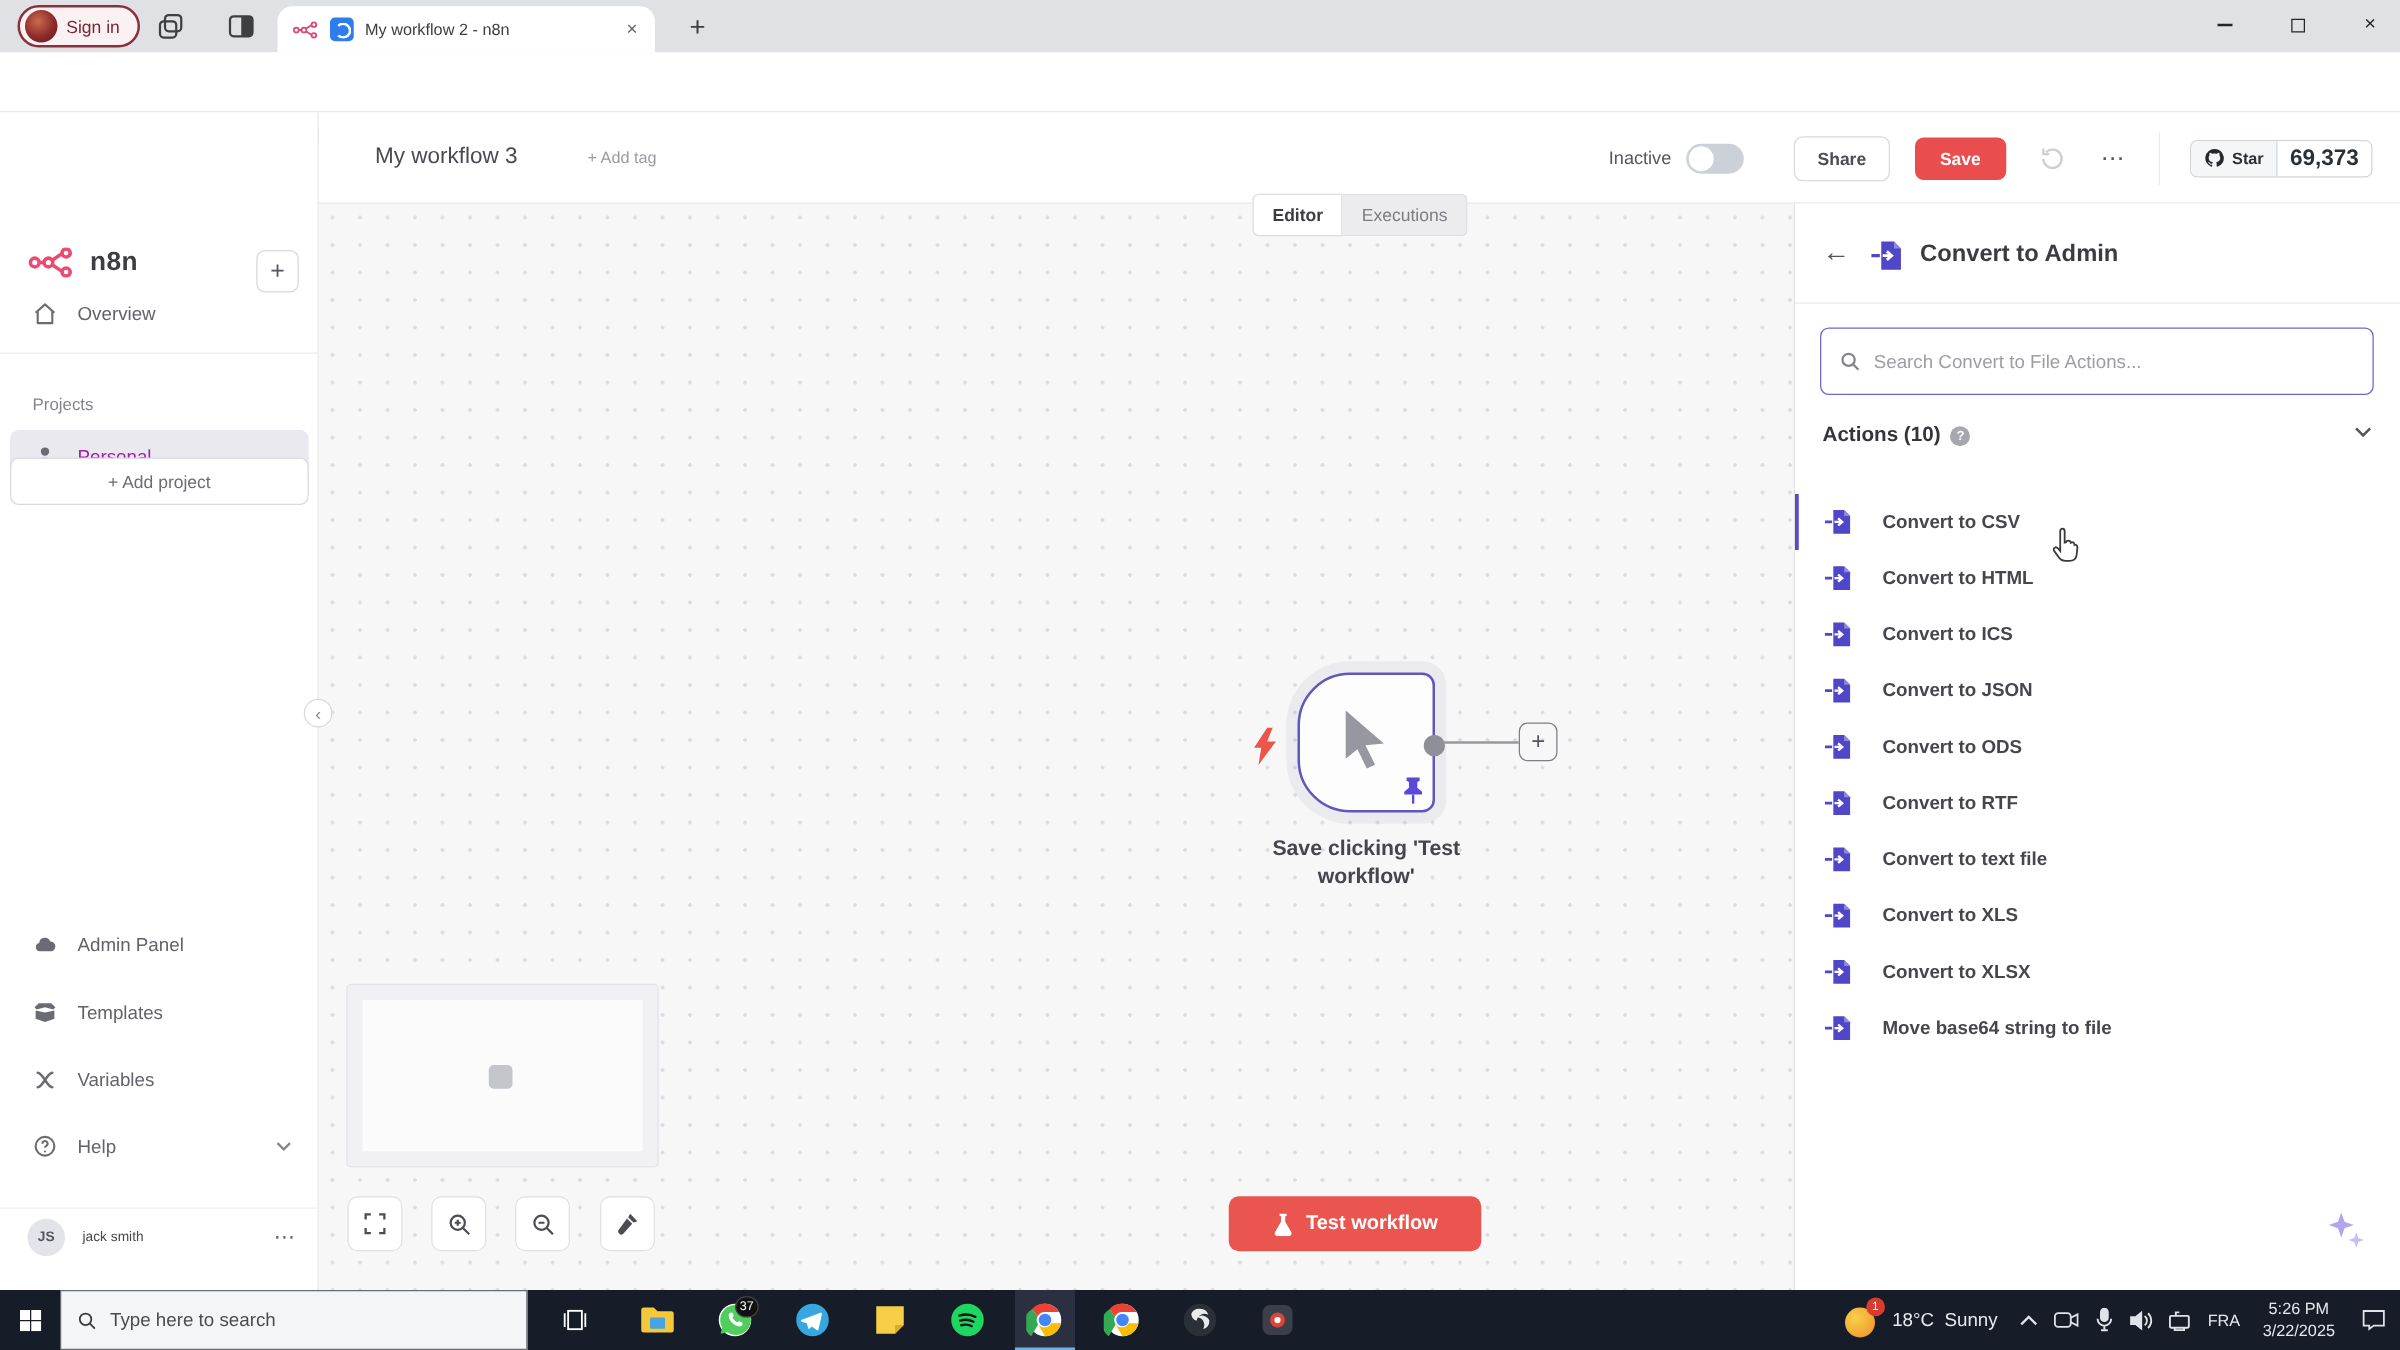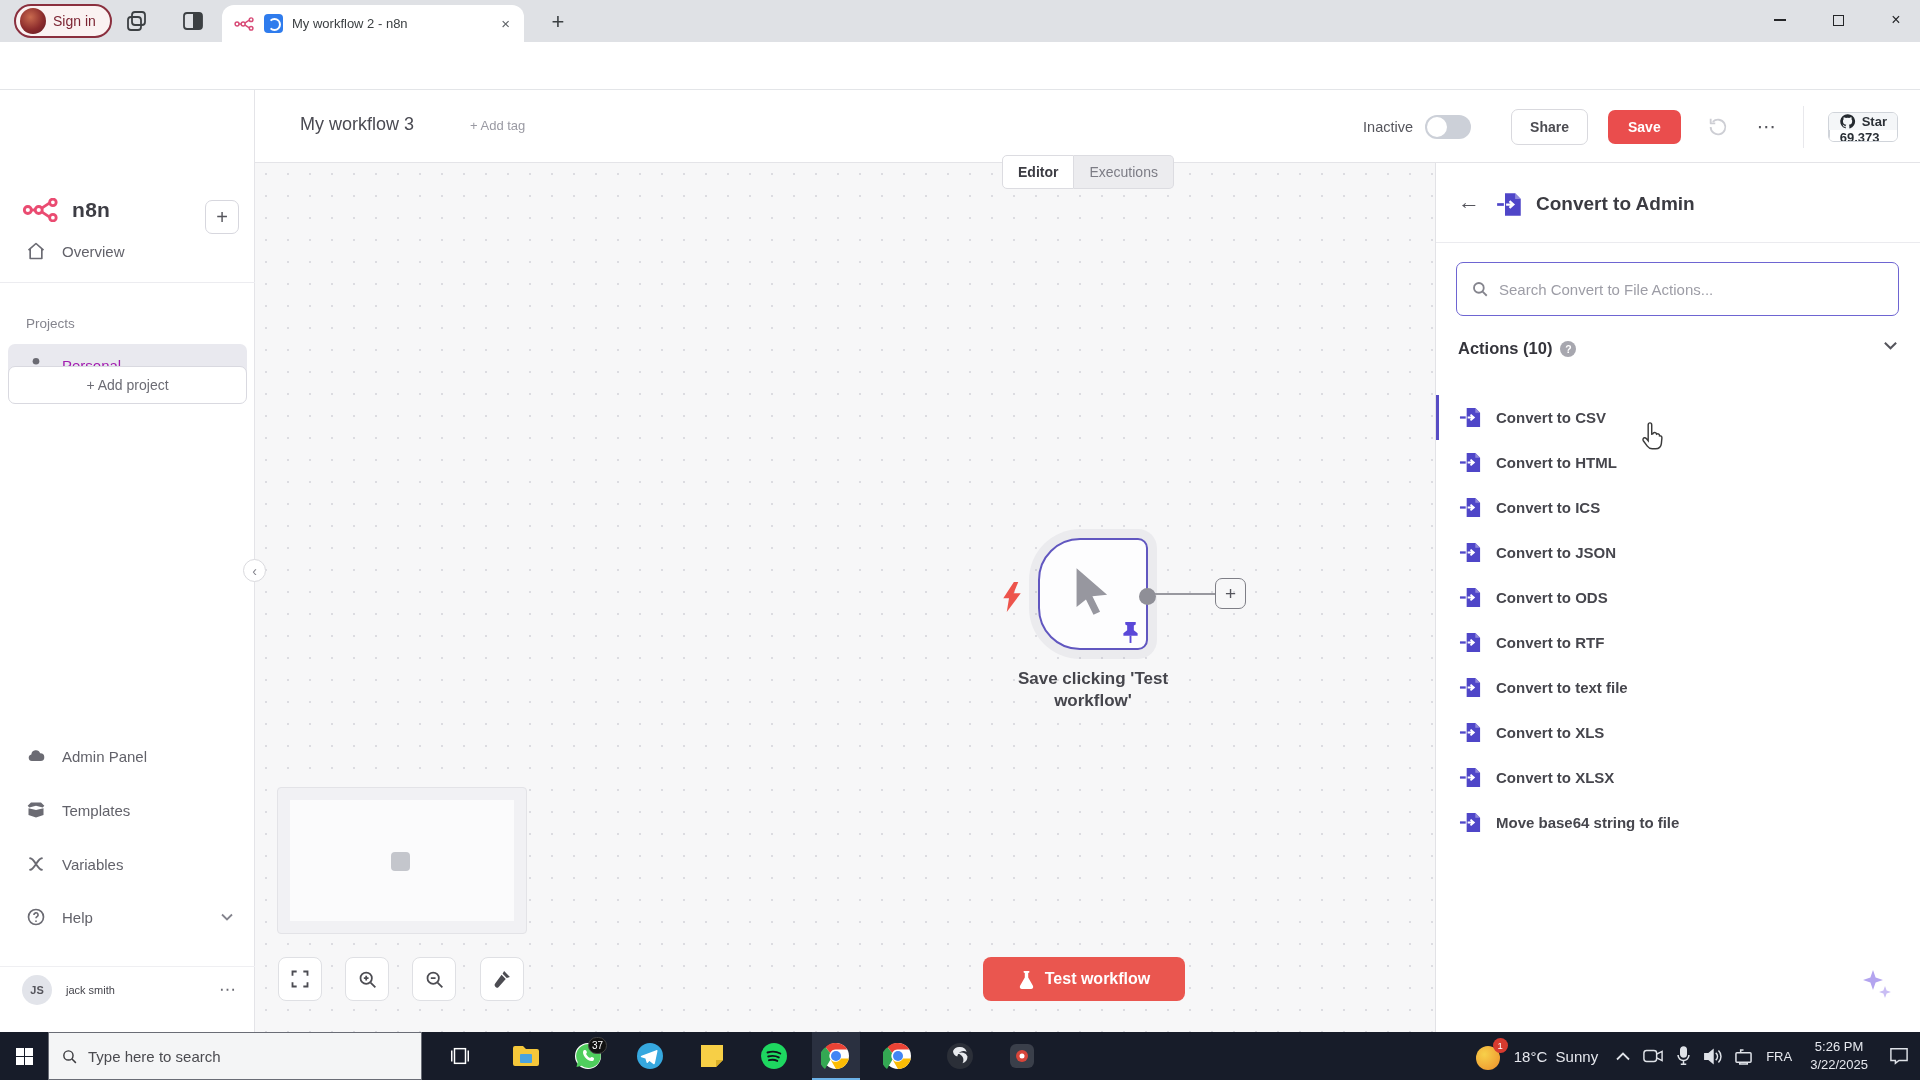--- a/index.html
+++ b/index.html
@@ -79,23 +79,23 @@
   .inactive-lbl { font-size:14.5px; color:#55555c; }
   .toggle { width:46px; height:24px; border-radius:12px; background:#ccd0d8; margin-left:12px; position:relative; cursor:pointer; }
   .toggle .knob { position:absolute; left:2px; top:2px; width:20px; height:20px; border-radius:50%; background:#fff; }
   .btn-share { margin-left:40px; padding:9px 18px; border:1px solid #d9d9de; border-radius:7px; background:#fff;
     font-size:14px; font-weight:bold; color:#4c4c52; cursor:pointer; }
   .btn-save { margin-left:20px; padding:9px 20px; border:none; border-radius:7px; background:#ea4d4d;
     font-size:14px; font-weight:bold; color:#fff; cursor:pointer; }
   .hist-ic { margin-left:26px; width:22px; height:22px; color:#cdced4; cursor:pointer; }
   .hmore { margin-left:28px; font-size:19px; color:#55555c; cursor:pointer; letter-spacing:1px; }
   .hsep { margin-left:26px; width:1px; height:42px; background:#e8e8ec; }
-  .gh { margin-left:24px; display:flex; border:1px solid #d0d4da; border-radius:6px; overflow:hidden; height:30px; cursor:pointer;flex-direction:column; }
+  .gh { margin-left:24px; display:flex; border:1px solid #d0d4da; border-radius:6px; overflow:hidden; height:30px; cursor:pointer; }
   .gh .seg1 { display:flex; align-items:center; gap:6px; padding:0 10px; background:#f4f6f8; font-size:13px; font-weight:bold; color:#2b3036; }
-  .gh .seg2 { display:flex; align-items:center; padding:0 10px; background:#fff; border-left:1px solid #d0d4da; font-size:13px; font-weight:bold; color:#2b3036; }
+  .gh .seg2 { display:flex; align-items:center; padding:0 10px; background:#fff; border-left:1px solid #d0d4da; font-size:18px; font-weight:bold; color:#2b3036; }
 
   
   .canvas { position:absolute; left:255px; top:163px; width:1665px; height:869px; background-color:#f7f7f8;
     background-image:radial-gradient(circle,#dcdce1 1.3px,transparent 1.5px); background-size:22px 22px; }
   .ctabs { position:absolute; left:747px; top:-8px; display:flex; z-index:5; }
   .ctab { padding:8px 15px; font-size:14px; border:1px solid #dcdce1; }
   .ctab.active { background:#fff; color:#3c3c43; font-weight:bold; border-radius:5px 0 0 5px; }
   .ctab.idle { background:#ececef; color:#7c7c85; border-left:none; border-radius:0 5px 5px 0; }
 
   .node { position:absolute; left:783px; top:375px; width:110px; height:112px; background:#fdfdfe;
@@ -130,21 +130,21 @@
   .psearch { position:absolute; left:20px; top:99px; width:443px; height:54px; border:1.6px solid #6e65d2; border-radius:7px;
     display:flex; align-items:center; padding:0 14px; background:#fff; }
   .psearch input { border:none; outline:none; flex:1; margin-left:10px; font-size:15px; color:#333; font-family:inherit; }
   .psearch input::placeholder { color:#9d9da6; }
   .psect { position:absolute; left:22px; top:176px; display:flex; align-items:center; gap:8px; }
   .psect .slabel { font-size:16.5px; font-weight:bold; color:#34343b; }
   .qbadge { width:16px; height:16px; border-radius:50%; background:#a7a7af; color:#fff; font-size:10.5px; font-weight:bold;
     display:flex; align-items:center; justify-content:center; }
   .pchev { position:absolute; right:22px; top:178px; color:#55555c; cursor:pointer; }
   .plist { position:absolute; left:0; top:232px; width:100%; }
-  .action-row { height:45px; display:flex; align-items:center; padding-left:23px; gap:14px; cursor:pointer; }
+  .action-row { height:45px; display:flex; align-items:center; padding-left:23px; gap:24px; cursor:pointer; }
   .action-row .alabel { font-size:15px; color:#46464d; font-weight:bold; }
   .action-row.hovered { box-shadow:inset 3px 0 0 #574cc4; }
   .handcur { position:absolute; left:202px; top:258px; z-index:20; }
   .ai-btn { position:absolute; right:26px; bottom:32px; cursor:pointer; }
 
   
   .taskbar { position:absolute; left:0; top:1032px; width:1920px; height:48px; background:#171c29; display:flex; align-items:center; }
   .startbtn { width:48px; height:48px; display:flex; align-items:center; justify-content:center; cursor:pointer; }
   .tsearch { width:374px; height:48px; background:#f4f5f6; border:1px solid #6a6d76; display:flex; align-items:center;
     padding:0 12px; gap:10px; }

